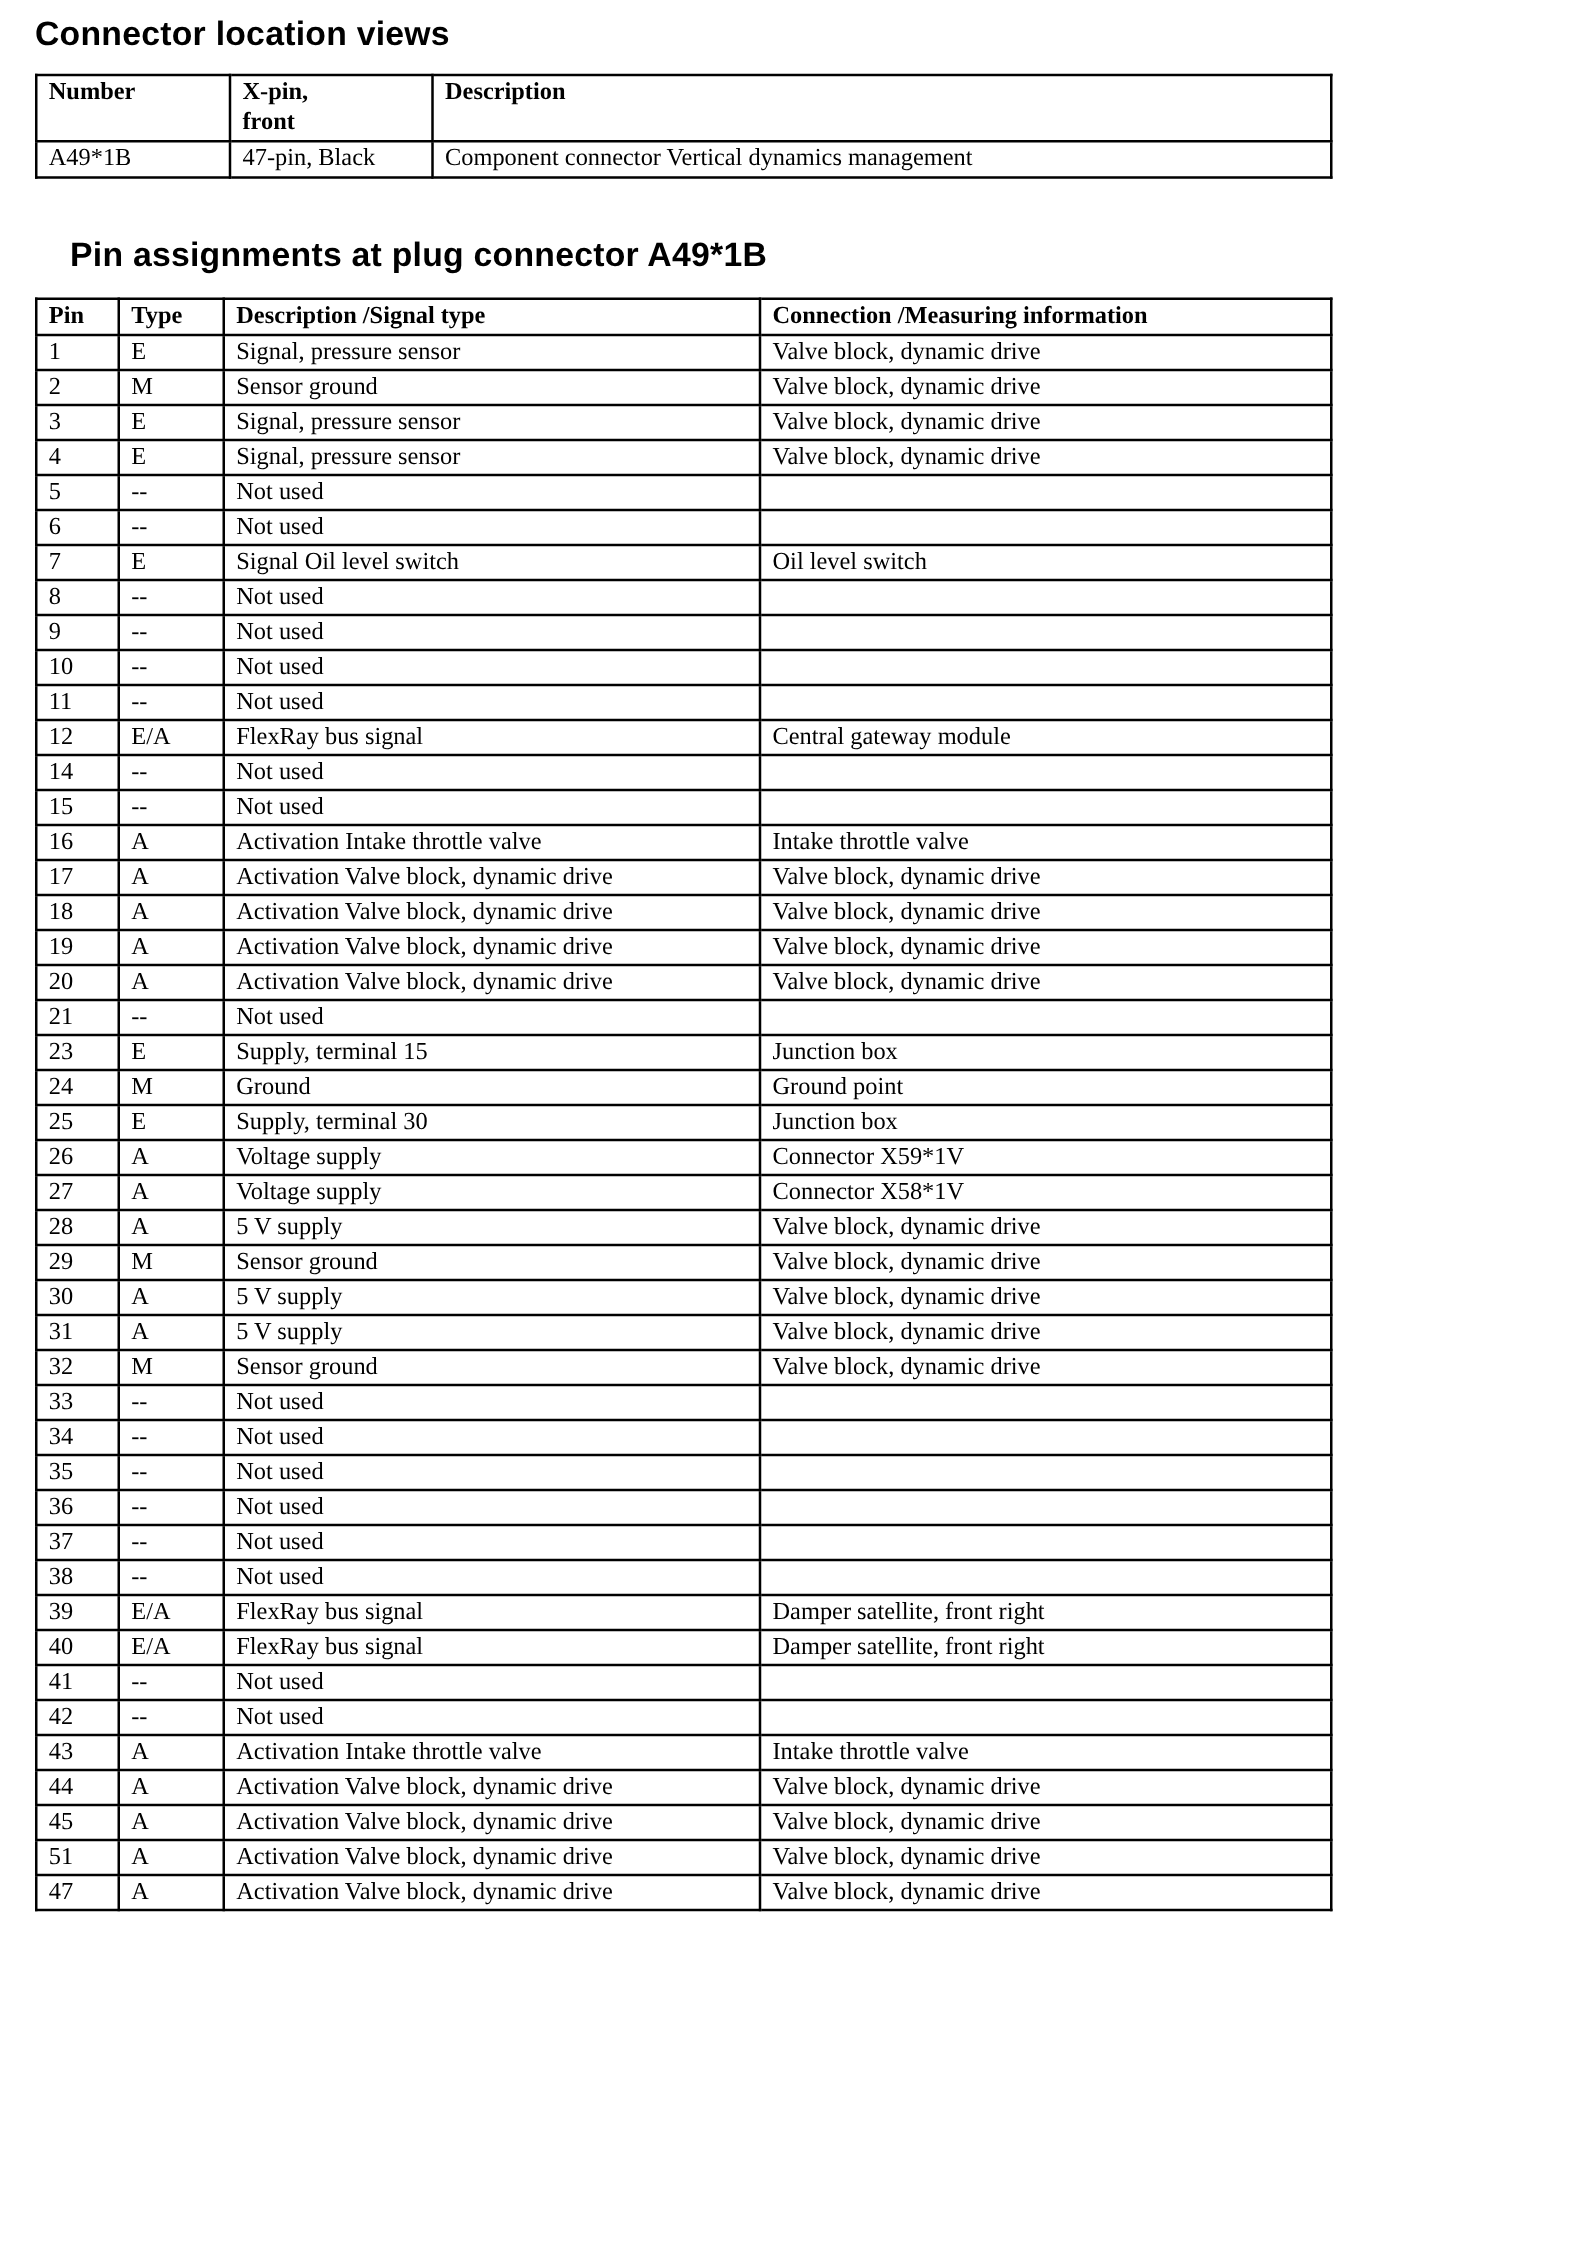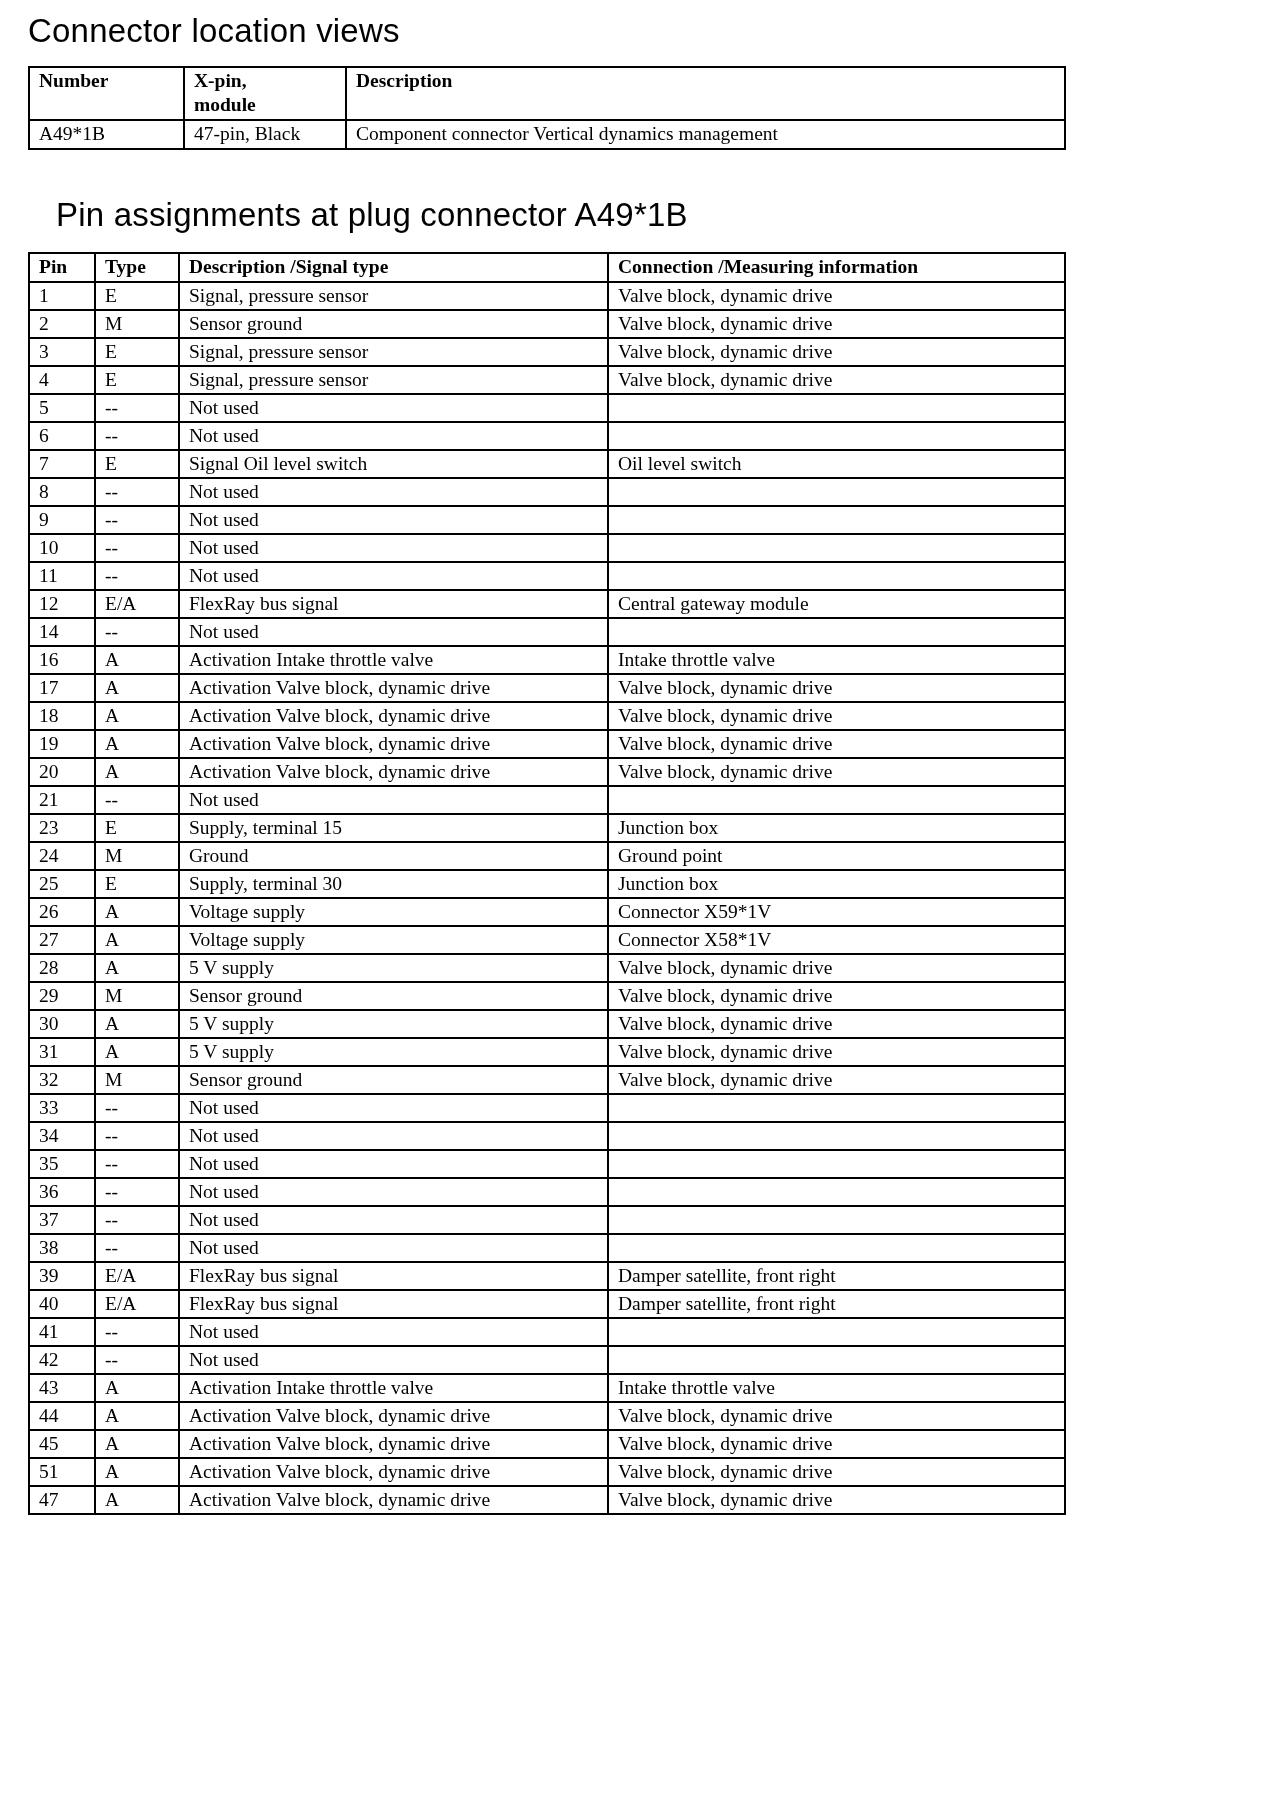--- a/index.html
+++ b/index.html
@@ -10,22 +10,22 @@
     font-family: "Liberation Sans", sans-serif;
     color: #000000;
   }
   .page {
     width: 1264px;
     min-height: 1814px;
     padding: 8px 28px 20px 28px;
     background: #ffffff;
   }
   .section-title {
-    font-size: 33px;
-    font-weight: normal;
+    font-size: 27px;
+    font-weight: bold;
     margin: 4px 0 16px 0;
     letter-spacing: 0.2px;
   }
   .section-title.second {
     margin-top: 46px;
     margin-bottom: 18px;
     margin-left: 28px;
   }
   table {
     border-collapse: collapse;
@@ -68,21 +68,21 @@
   <table class="connector-table">
     <colgroup>
         <col class="c0">
         <col class="c1">
         <col class="c2">
       </colgroup>
     <thead>
         <tr>
           <th>Number</th>
           <th>X-pin,
-module</th>
+front</th>
           <th>Description</th>
         </tr>
       </thead>
     <tbody>
         <tr>
           <td>A49*1B</td>
           <td>47-pin, Black</td>
           <td>Component connector Vertical dynamics management</td>
         </tr>
       </tbody>
@@ -178,20 +178,26 @@
           <td>FlexRay bus signal</td>
           <td>Central gateway module</td>
         </tr>
         <tr>
           <td>14</td>
           <td>--</td>
           <td>Not used</td>
           <td></td>
         </tr>
         <tr>
+          <td>15</td>
+          <td>--</td>
+          <td>Not used</td>
+          <td></td>
+        </tr>
+        <tr>
           <td>16</td>
           <td>A</td>
           <td>Activation Intake throttle valve</td>
           <td>Intake throttle valve</td>
         </tr>
         <tr>
           <td>17</td>
           <td>A</td>
           <td>Activation Valve block, dynamic drive</td>
           <td>Valve block, dynamic drive</td>

